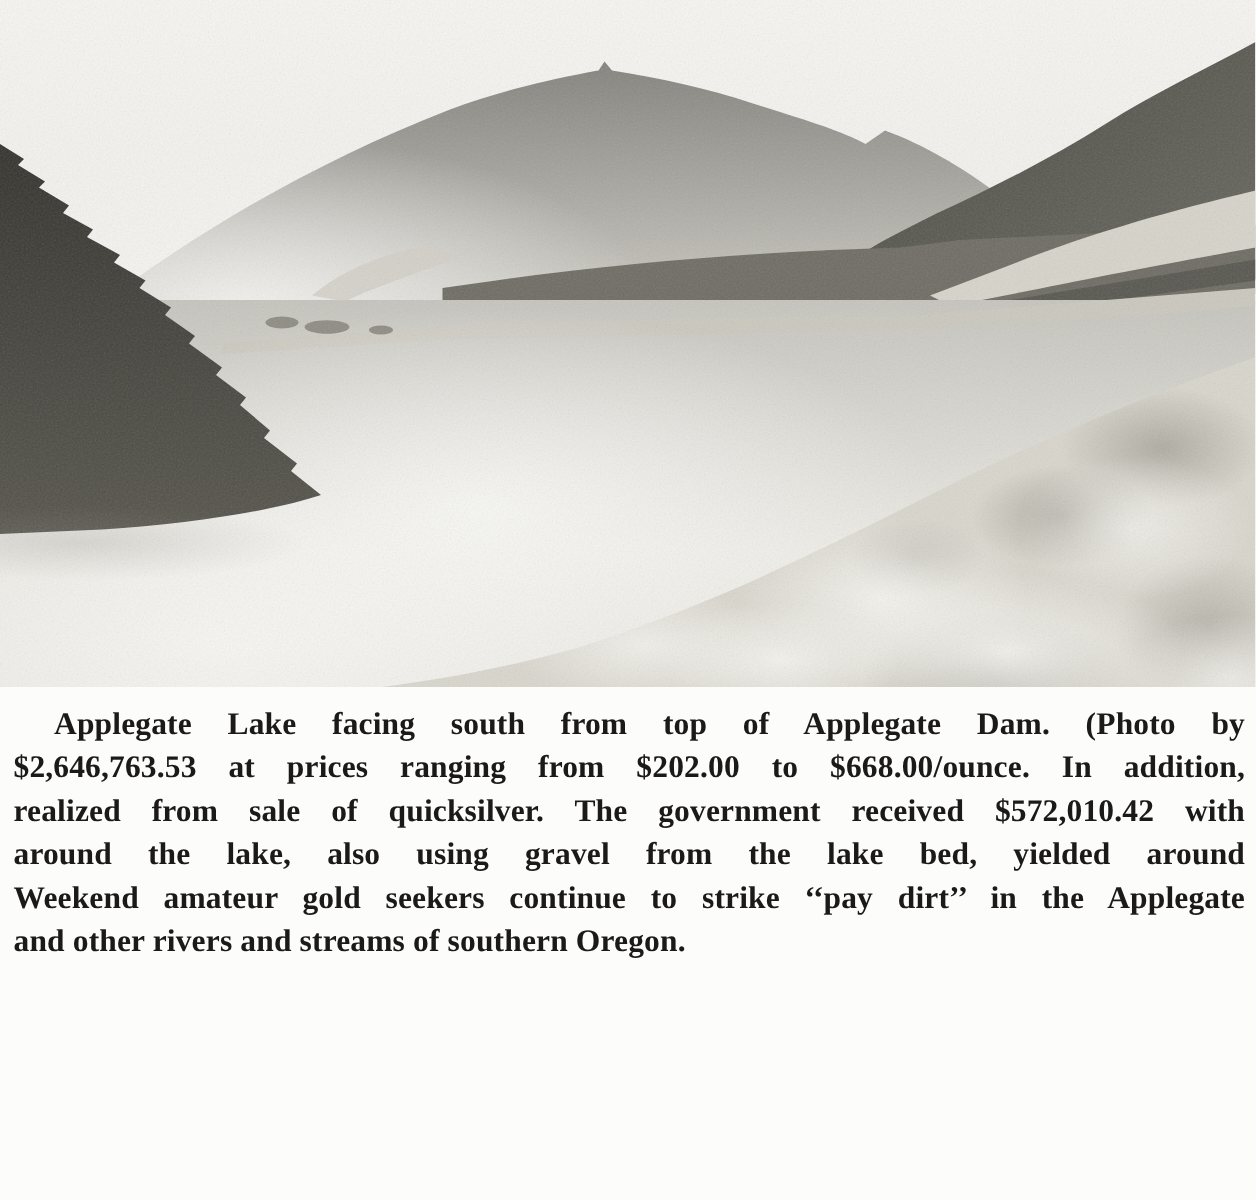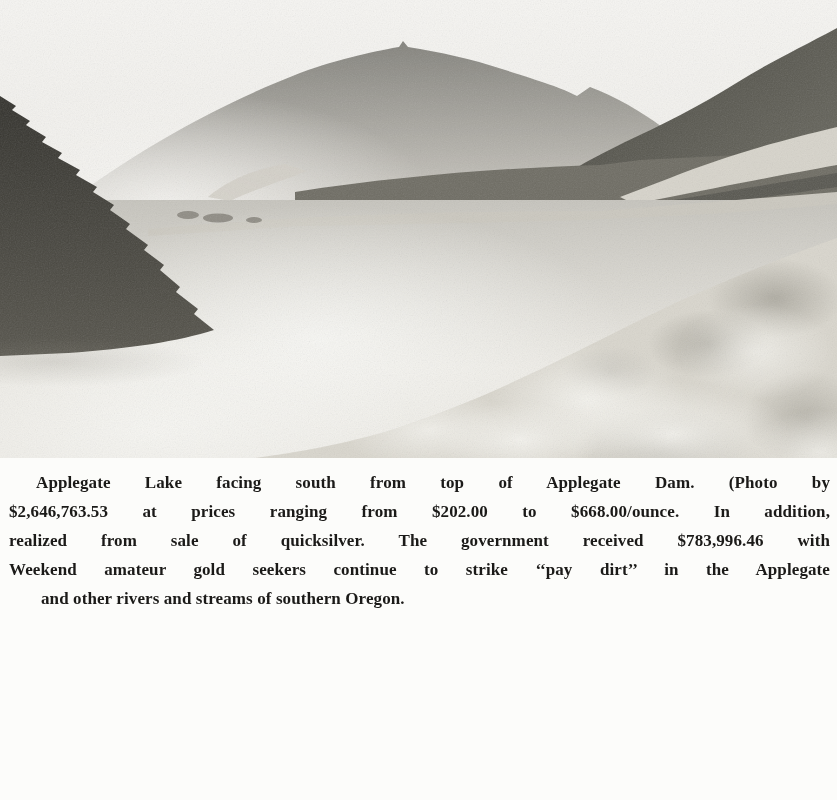--- a/index.html
+++ b/index.html
@@ -15,32 +15,32 @@
     margin: 0; padding: 0;
     width: 837px; height: 458px;
     position: relative;
     overflow: hidden;
   }
   .photo svg { display: block; width: 837px; height: 458px; }
 
   .caption {
     padding: 10px 7px 0 9px;
     font-weight: 700;
-    font-size: 17px;
+    font-size: 21px;
     line-height: 29px;
     color: #1b1a18;
     letter-spacing: 0.1px;
   }
   .cap-line {
     text-align: justify;
     text-align-last: justify;
     white-space: normal;
   }
   .cap-line.first { text-indent: 27px; }
-  .cap-line.last  { text-align-last: left; margin-left: 32px; }
+  .cap-line.last  { text-align-last: left; }
 </style>
 </head>
 <body style="background: rgb(252, 252, 250);">
 
 <div class="page">
 
   <figure class="photo">
     <svg viewBox="0 0 837 458" preserveAspectRatio="none">
       <defs>
         <linearGradient id="skyGrad" x1="0" y1="0" x2="0" y2="1">
@@ -145,18 +145,19 @@
         <ellipse cx="430" cy="430" rx="90" ry="40" fill="url(#softBright)" opacity="0.9"></ellipse>
       </g>
 
       <rect x="0" y="0" width="837" height="458" filter="url(#grainF)" opacity="0.55"></rect>
     </svg>
   </figure>
 
   <div class="caption">
     <div class="cap-line first">Applegate Lake facing south from top of Applegate Dam. (Photo by</div>
     <div class="cap-line">$2,646,763.53 at prices ranging from $202.00 to $668.00/ounce. In addition,</div>
-    <div class="cap-line">realized from sale of quicksilver. The government received $783,996.46 with</div>
+    <div class="cap-line">realized from sale of quicksilver. The government received $572,010.42 with</div>
+    <div class="cap-line">around the lake, also using gravel from the lake bed, yielded around</div>
     <div class="cap-line">Weekend amateur gold seekers continue to strike ‘‘pay dirt’’ in the Applegate</div>
     <div class="cap-line last">and other rivers and streams of southern Oregon.</div>
   </div>
 
 </div>
 
 </body></html>

